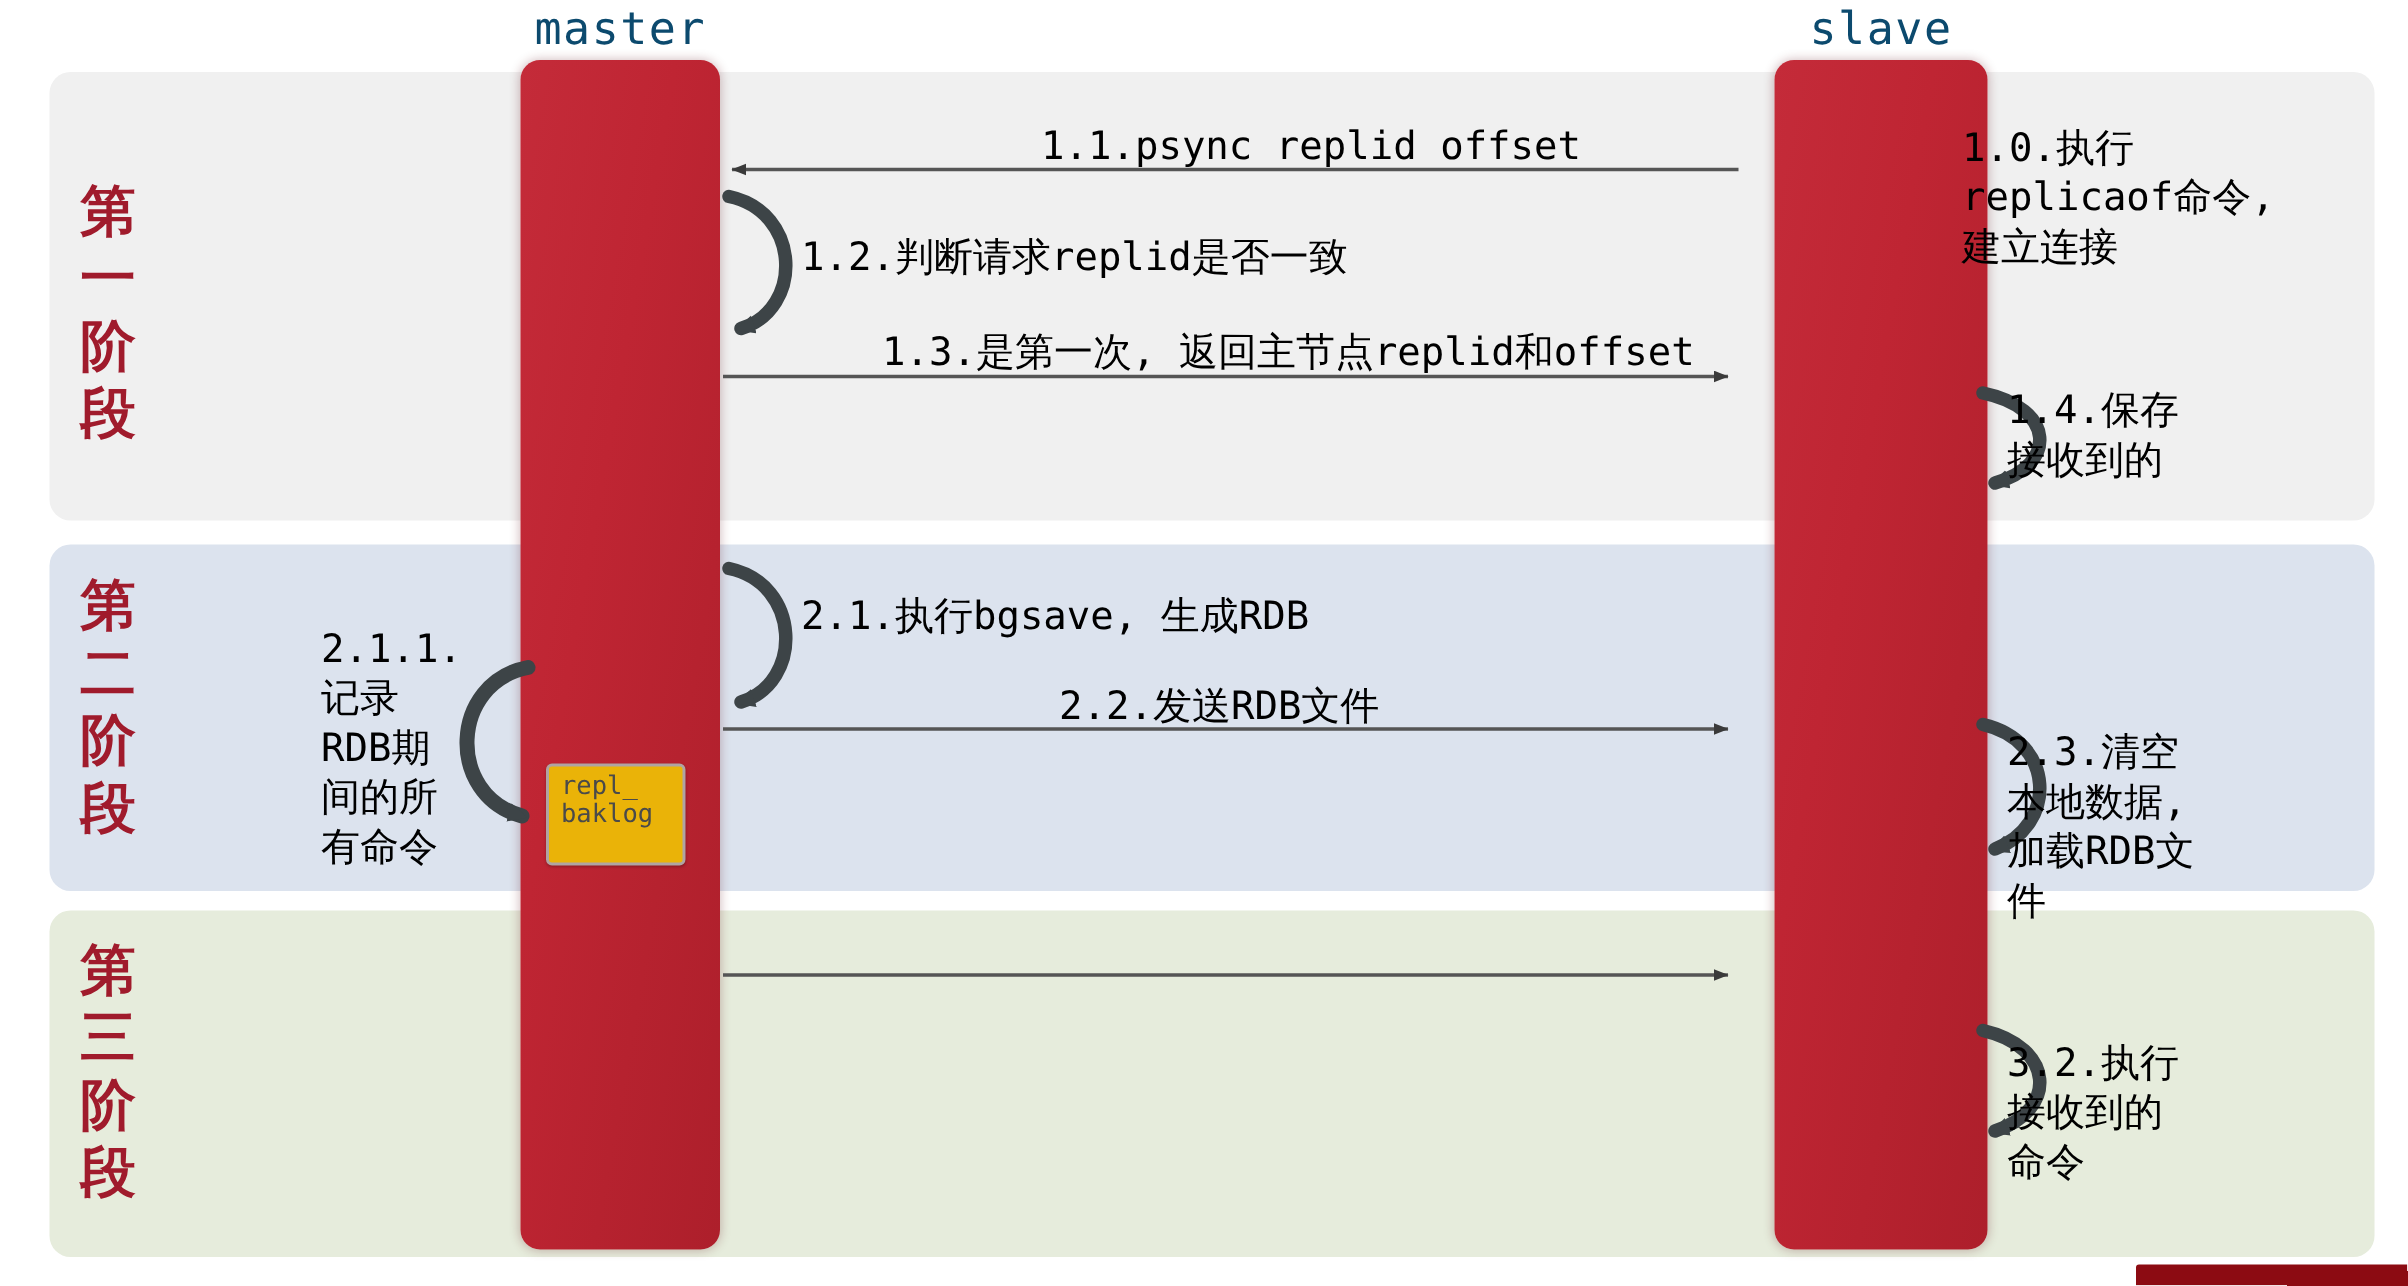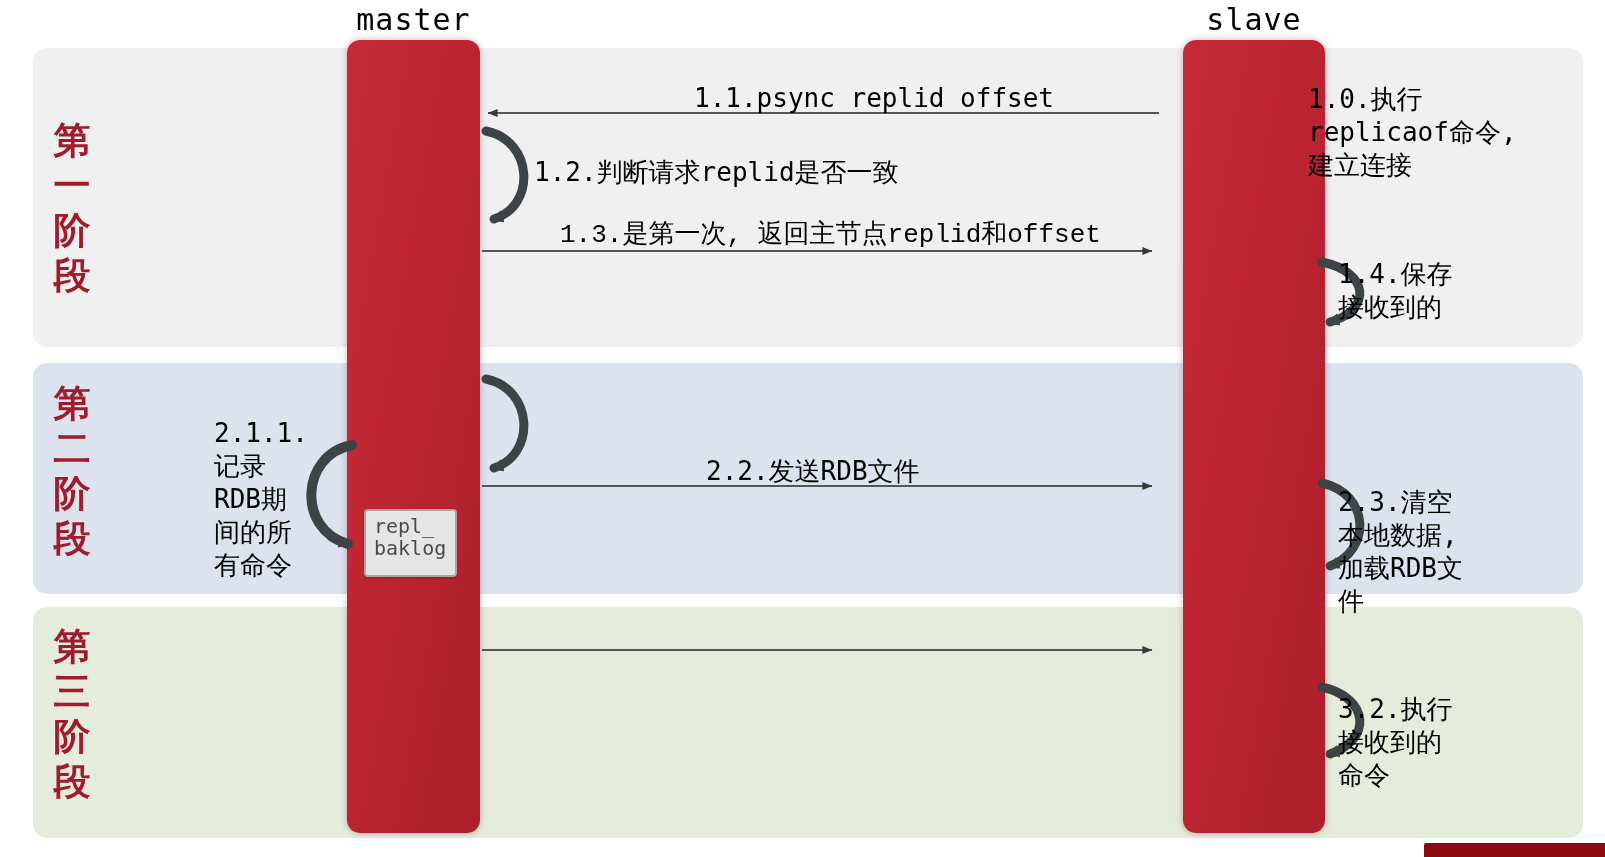--- a/index.html
+++ b/index.html
@@ -39,37 +39,37 @@
 
   
   .node-bar {
     position: absolute;
     border-radius: 13px;
     background: linear-gradient(100deg, #c42b39 0%, #bf2533 38%, #ad1f2b 100%);
     box-shadow: 0 0 7px rgba(90,10,20,0.30);
   }
   .node-title {
     position: absolute;
-    color: #000000;
+    color: #0c4a6e;
     font-family: "DejaVu Sans Mono", "Liberation Mono", monospace;
     font-size: 30px;
     letter-spacing: 1px;
     text-align: center;
     white-space: nowrap;
   }
 
   
   .baklog {
     position: absolute;
-    background: #e5e5e5;
+    background: #eab308;
     border: 2px solid #b0a4a2;
     border-radius: 4px;
     color: #4a4a4a;
     font-family: "DejaVu Sans Mono", "Liberation Mono", monospace;
-    font-size: 20px;
+    font-size: 17px;
     line-height: 1.12;
     padding: 4px 4px 6px 8px;
     box-sizing: border-box;
     box-shadow: 0 1px 2px rgba(0,0,0,0.25);
   }
   .baklog span { display: block; }
 
   
   .msg {
     position: absolute;
@@ -187,33 +187,34 @@
 
     <g>
       <path d="M1322,687 C1370,698 1372,740 1330,754" fill="none" stroke="#3d4447" stroke-width="9" stroke-linecap="round" marker-end="url(#ahb)"></path>
     </g>
   </svg>
 
   <div class="msg" style="left:694px; top:82px;">1.1.psync replid offset</div>
 
   <div class="msg" style="left:534px; top:156px;">1.2.判断请求replid是否一致</div>
 
-  <div class="msg" style="left:560px; top:219px;font-family:Liberation Mono, monospace;">1.3.是第一次, 返回主节点replid和offset</div>
+  <div class="msg" style="left:588px; top:219px;">1.3.是第一次, 返回主节点replid和offset</div>
 
   <div class="msg wrap" style="left:1308px; top:83px; width:250px;">
     <span>1.0.执行</span>
     <span>replicaof命令,</span>
     <span>建立连接</span>
   </div>
 
   <div class="msg wrap" style="left:1338px; top:258px; width:230px;">
     <span>1.4.保存</span>
     <span>接收到的</span>
   </div>
 
+  <div class="msg" style="left:534px; top:395px;">2.1.执行bgsave, 生成RDB</div>
 
   <div class="msg wrap" style="left:214px; top:417px; width:118px;">
     <span>2.1.1.</span>
     <span>记录</span>
     <span>RDB期</span>
     <span>间的所</span>
     <span>有命令</span>
   </div>
 
   <div class="msg" style="left:706px; top:455px;">2.2.发送RDB文件</div>

